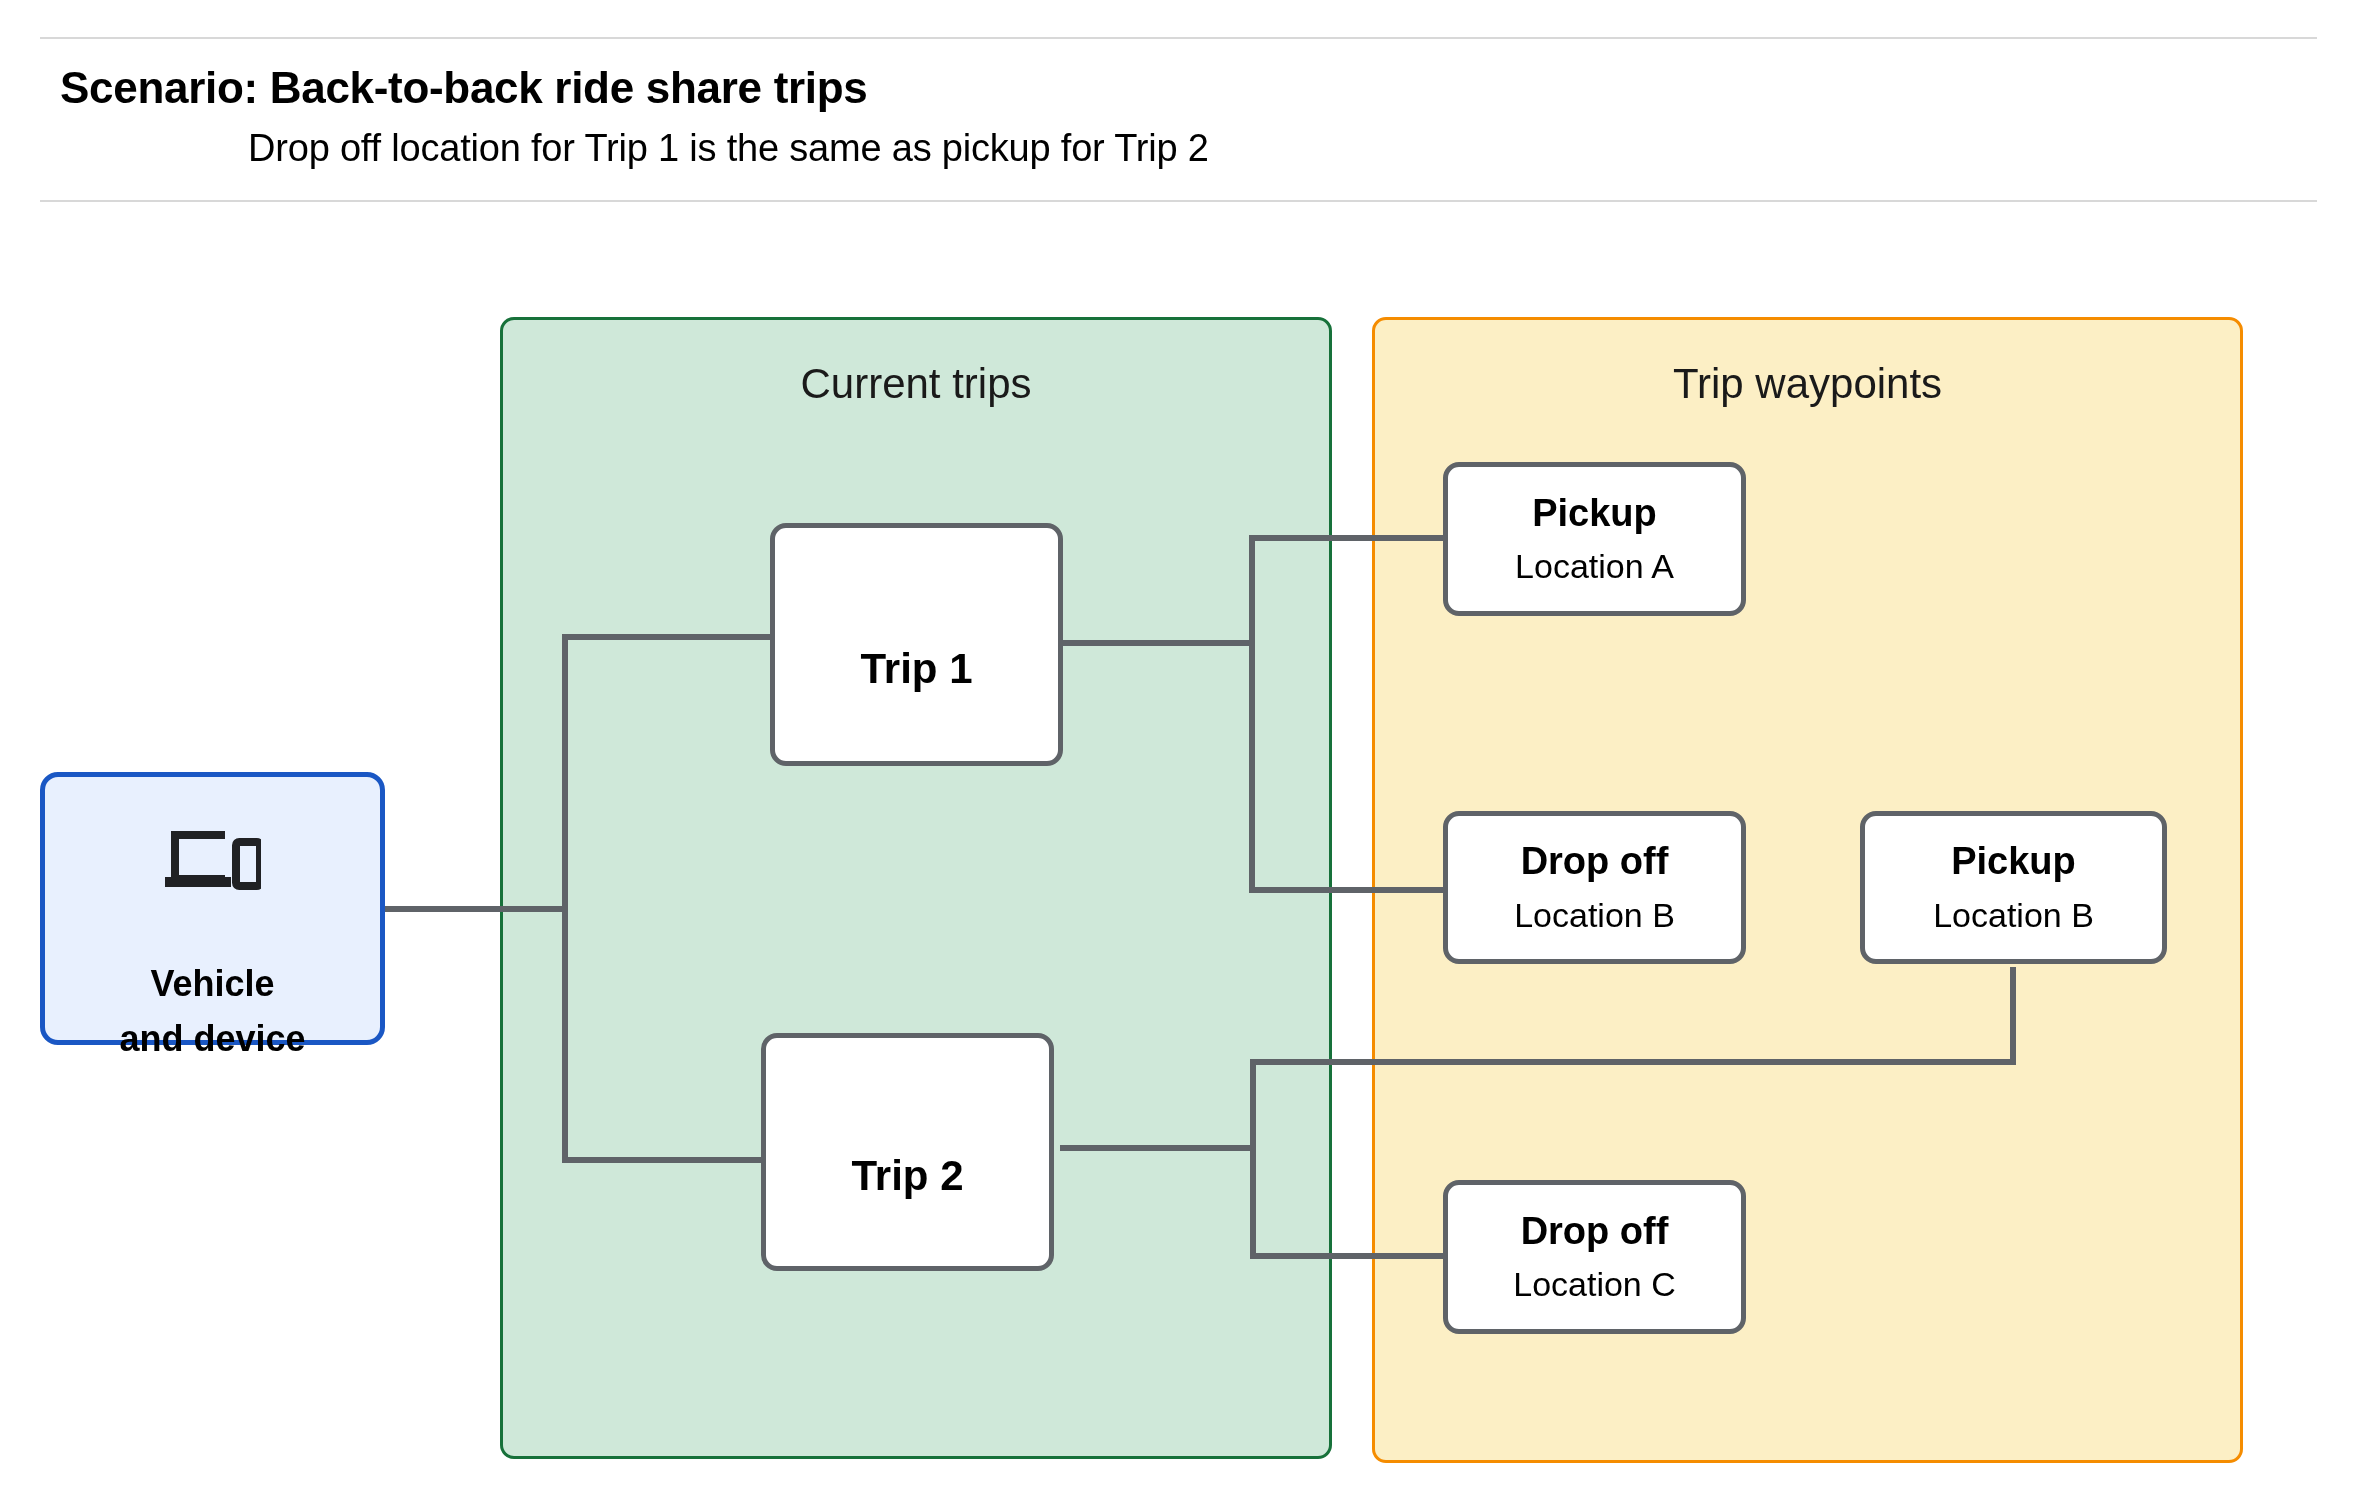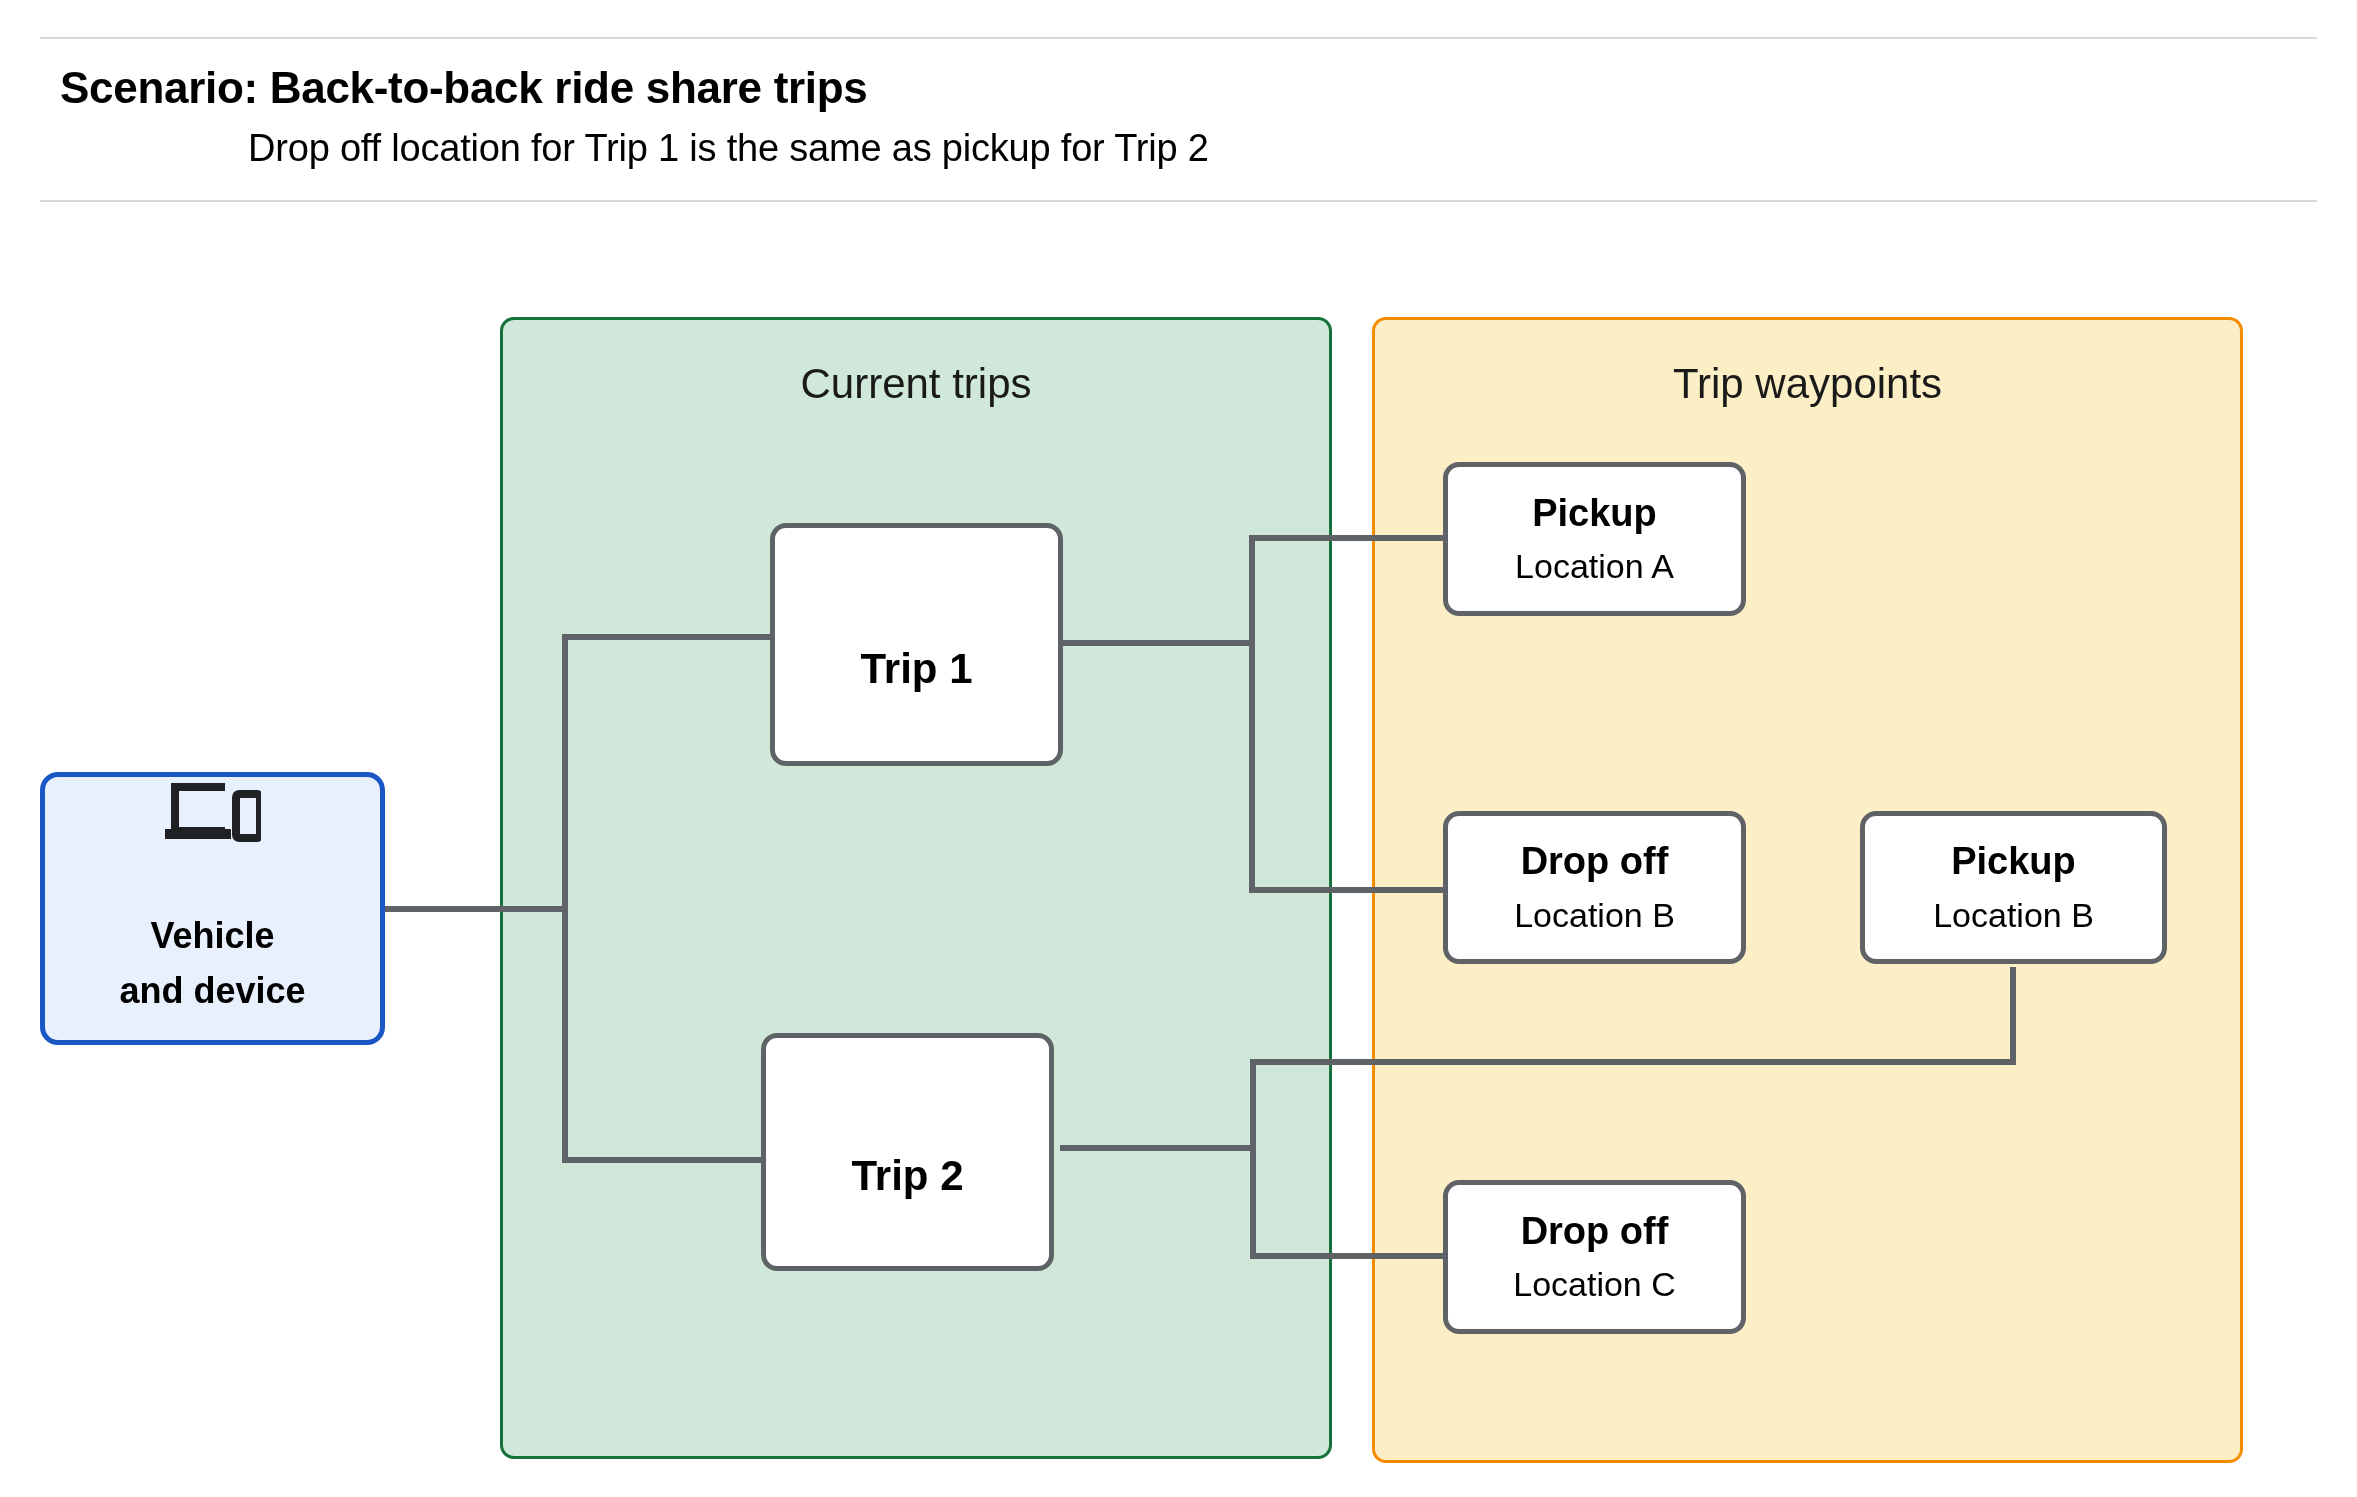--- a/index.html
+++ b/index.html
@@ -58,21 +58,21 @@
     text-align:center;
     gap:11px;
   }
   .node-title{font-size:38px;font-weight:700;color:#000;line-height:1.14;}
   .node-sub{font-size:34px;font-weight:400;color:#000;line-height:1.18;}
   .trip-label{font-size:42px;font-weight:700;color:#000;margin-top:48px;}
 
   #node-vehicle{
     left:40px;top:772px;width:345px;height:273px;
     background:#e8f0fe;border:5px solid #1a57c4;border-radius:18px;
-    justify-content:flex-start;
+    justify-content:flex-start;padding-top:48px;
   }
   #node-vehicle .veh-label{
     font-size:36px;font-weight:700;color:#000;line-height:1.22;margin-top:54px;
   }
   .devices-icon{width:96px;height:72px;display:block;}
 
   #node-trip1{left:770px;top:523px;width:293px;height:243px;}
   #node-trip2{left:761px;top:1033px;width:293px;height:238px;}
 
   #node-pickup-a   {left:1443px;top:462px; width:303px;height:154px;}

